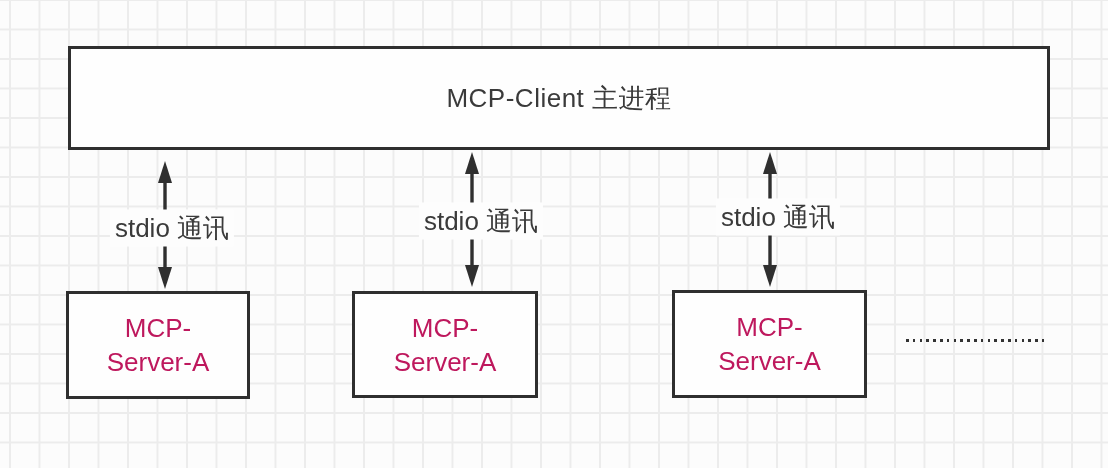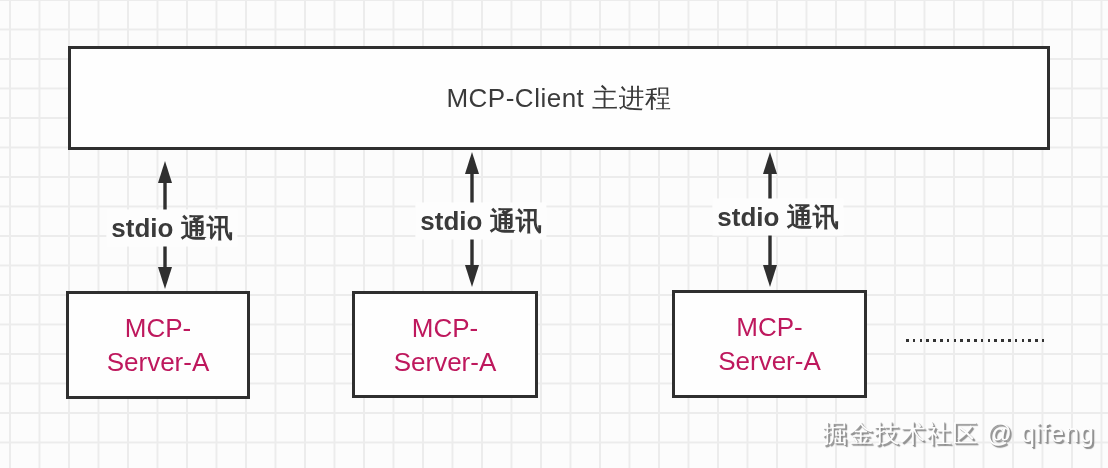--- a/index.html
+++ b/index.html
@@ -53,21 +53,20 @@
   .arrow svg { display: block; }
 
   .arrow-label {
     position: absolute;
     transform: translate(-50%, -50%);
     background: #fdfdfd;
     padding: 1px 5px;
     font-size: 26px;
     white-space: nowrap;
     color: #3a3a3a;
-    font-weight: bold;
   }
 
   .dots {
     position: absolute;
     left: 906px;
     top: 339px;
     width: 138px;
     height: 3px;
     background-image: repeating-linear-gradient(
       to right, #333333 0px, #333333 2.5px, transparent 2.5px, transparent 6.8px);
@@ -137,15 +136,14 @@
 
   <div class="box server-box" style="left:672px; top:290px; width:195px; height:108px;">
     <div class="server-label">
       <div>MCP-</div>
       <div>Server-A</div>
     </div>
   </div>
 
   <div class="dots"></div>
 
-  <div class="watermark">掘金技术社区 @ qifeng</div>
 
 </div>
 
 </body></html>

